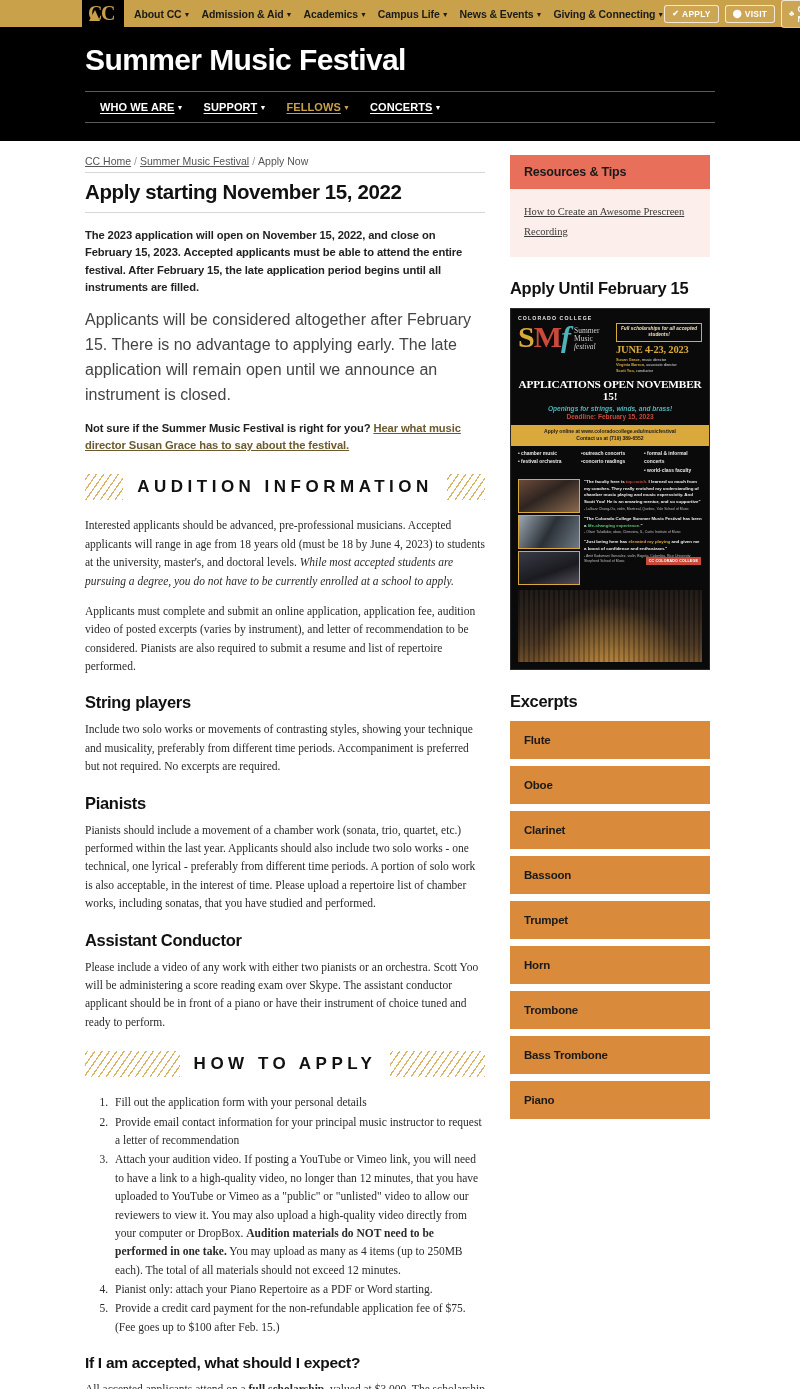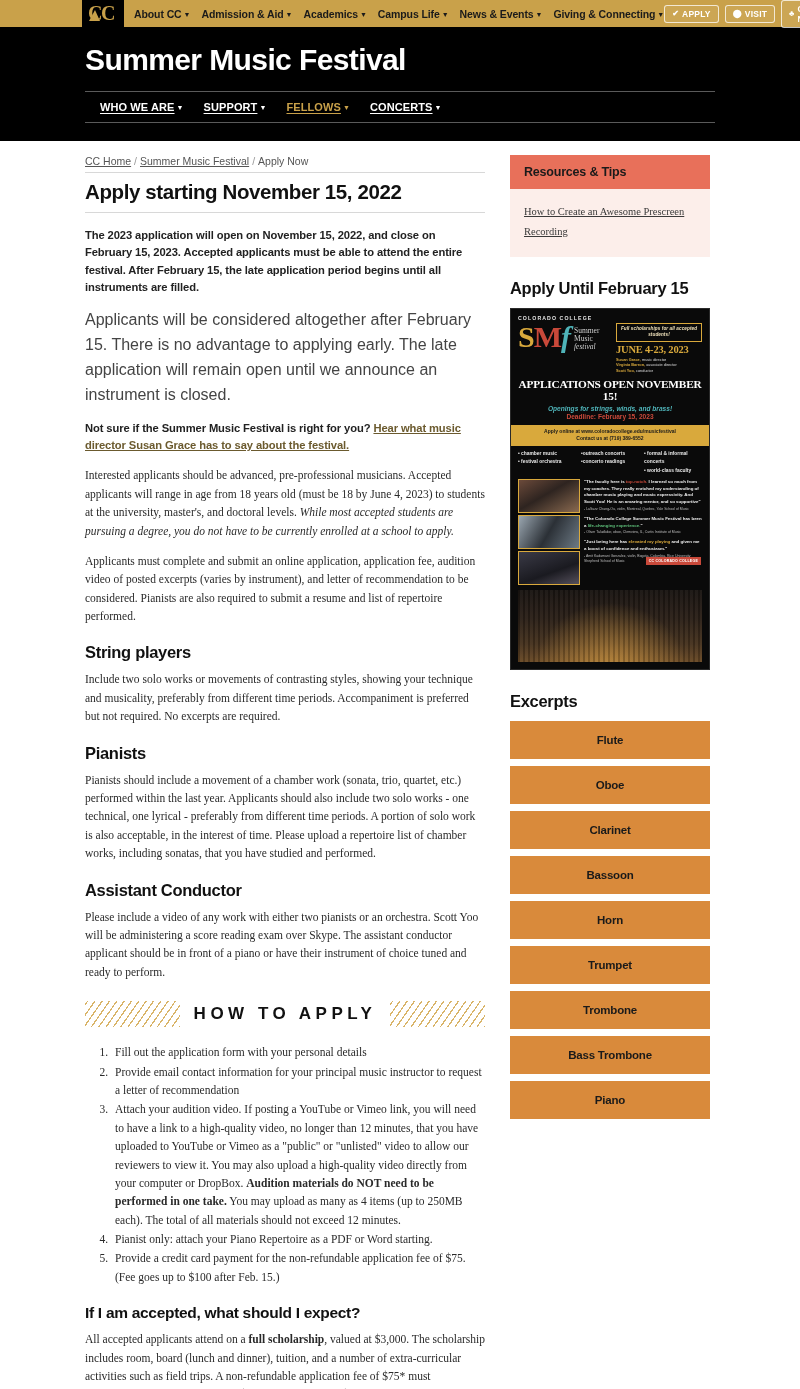--- a/index.html
+++ b/index.html
@@ -312,21 +312,21 @@
     background: #d98a3b;
     color: #1a1a1a;
     font-size: 11.5px;
     font-weight: 700;
     padding: 13px 14px;
     margin-bottom: 7px;
     display: block;
     text-decoration: none;
     border: none;
     width: 200px;
-    text-align: center;
+    text-align: left;
     letter-spacing: -0.2px;
     cursor: pointer;
     font-family: "Liberation Sans", sans-serif;
   }
 </style>
 </head>
 <body>
 
 <div class="page">
 
@@ -385,20 +385,25 @@
         <a href="#">CC Home</a><span class="sep">/</span><a href="#">Summer Music Festival</a><span class="sep">/</span><span class="cur">Apply Now</span>
       </div>
 
       <h2 class="page-title">Apply starting November 15, 2022</h2>
       <div class="title-rule"></div>
 
       <p class="lead">The 2023 application will open on November 15, 2022, and close on February 15, 2023. Accepted applicants must be able to attend the entire festival. After February 15, the late application period begins until all instruments are filled.</p>
       <p class="sans">Applicants will be considered altogether after February 15. There is no advantage to applying early. The late application will remain open until we announce an instrument is closed.</p>
       <p class="lead"><span>Not sure if the Summer Music Festival is right for you? </span><a href="#">Hear what music director Susan Grace has to say about the festival.</a></p>
 
+      <div class="banner">
+        <div class="hatch"></div>
+        <div class="bt">AUDITION INFORMATION</div>
+        <div class="hatch"></div>
+      </div>
 
       <p class="serif"><span>Interested applicants should be advanced, pre-professional musicians. Accepted applicants will range in age from 18 years old (must be 18 by June 4, 2023) to students at the university, master's, and doctoral levels. </span><em>While most accepted students are pursuing a degree, you do not have to be currently enrolled at a school to apply.</em></p>
       <p class="serif">Applicants must complete and submit an online application, application fee, audition video of posted excerpts (varies by instrument), and letter of recommendation to be considered. Pianists are also required to submit a resume and list of repertoire performed.</p>
 
       <h3 class="sec">String players</h3>
       <p class="serif">Include two solo works or movements of contrasting styles, showing your technique and musicality, preferably from different time periods. Accompaniment is preferred but not required. No excerpts are required.</p>
 
       <h3 class="sec">Pianists</h3>
       <p class="serif">Pianists should include a movement of a chamber work (sonata, trio, quartet, etc.) performed within the last year. Applicants should also include two solo works - one technical, one lyrical - preferably from different time periods. A portion of solo work is also acceptable, in the interest of time. Please upload a repertoire list of chamber works, including sonatas, that you have studied and performed.</p>
 
@@ -492,21 +497,21 @@
         </div>
         <div class="p-orch"></div>
         <div class="p-cclogo">CC COLORADO COLLEGE</div>
       </div>
 
       <h3 class="side-title">Excerpts</h3>
       <a class="excerpt-btn" href="#">Flute</a>
       <a class="excerpt-btn" href="#">Oboe</a>
       <a class="excerpt-btn" href="#">Clarinet</a>
       <a class="excerpt-btn" href="#">Bassoon</a>
+      <a class="excerpt-btn" href="#">Trumpet</a>
       <a class="excerpt-btn" href="#">Horn</a>
-      <a class="excerpt-btn" href="#">Trumpet</a>
       <a class="excerpt-btn" href="#">Trombone</a>
       <a class="excerpt-btn" href="#">Bass Trombone</a>
       <a class="excerpt-btn" href="#">Piano</a>
     </div>
   </div>
 
 </div>
 
 </body></html>

